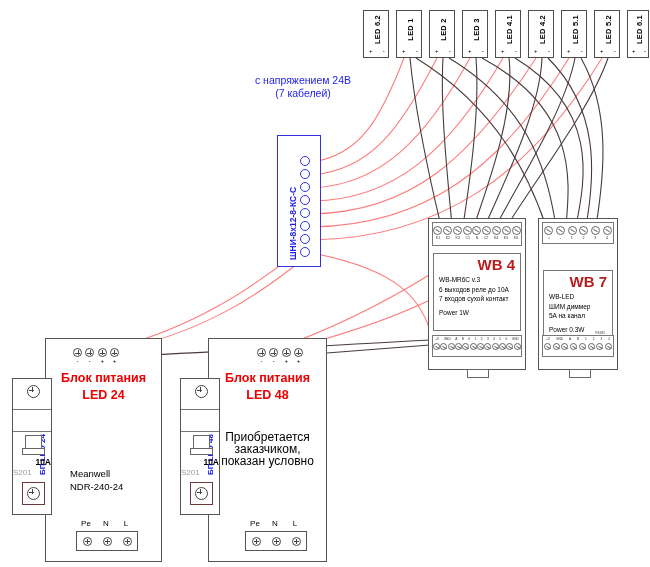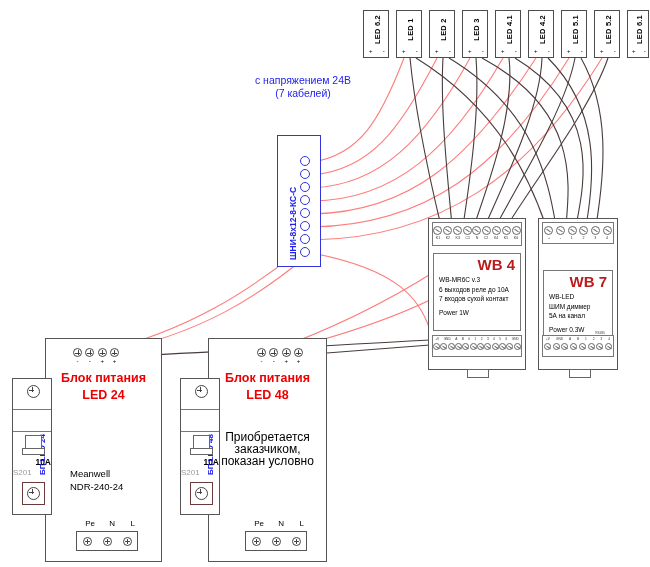--- a/index.html
+++ b/index.html
@@ -168,21 +168,21 @@
   }
   .psu-dc-signs i{font-style:normal;width:9px;text-align:center;}
   .psu-ac{
     position:absolute;border:1px solid #555;background:#fff;
     display:flex;justify-content:space-around;align-items:center;
   }
   .psu-ac-labels{
     position:absolute;display:flex;justify-content:space-around;
     font-size:8px;line-height:9px;color:#000;
   }
-  .psu-ac-labels i{font-style:normal;width:18px;text-align:right;}
+  .psu-ac-labels i{font-style:normal;width:18px;text-align:center;}
 
   
   .breaker{
     position:absolute;border:1px solid #555;background:#fff;
   }
   .brk-lbl{
     position:absolute;
     color:#2222ee;font-size:8px;font-weight:bold;white-space:nowrap;
     transform:rotate(-90deg);transform-origin:left top;
   }

